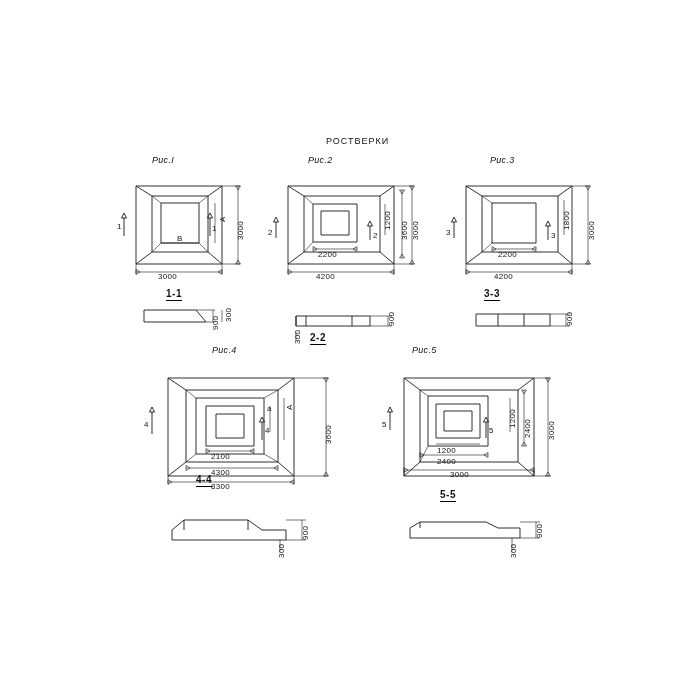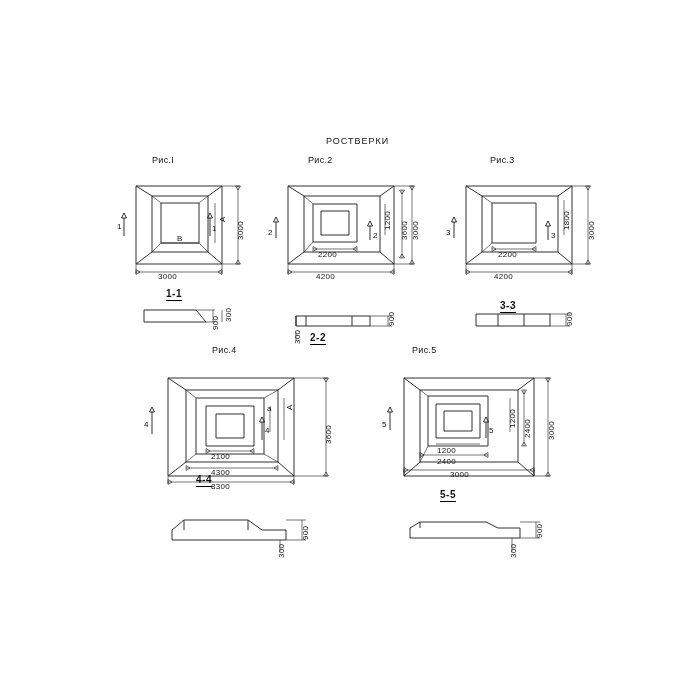--- a/index.html
+++ b/index.html
@@ -18,20 +18,21 @@
   }
   .lbl {
     position: absolute;
     font-size: 8px;
     letter-spacing: 0.3px;
     white-space: nowrap;
     color: #111;
   }
   .lbl.big {
     font-size: 9px;
+    font-style: italic;
   }
   .lbl.title {
     font-size: 9px;
     letter-spacing: 1px;
     margin-left: 20px;
   }
   .lbl.sec {
     font-size: 10px;
     font-weight: bold;
     letter-spacing: 0.5px;
@@ -307,21 +308,21 @@
   <div class="lbl title" style="left:306px; top:136px;">РОСТВЕРКИ</div>
 
   <div class="lbl big" style="left:152px; top:155px;">Рис.I</div>
   <div class="lbl big" style="left:308px; top:155px;">Рис.2</div>
   <div class="lbl big" style="left:490px; top:155px;">Рис.3</div>
   <div class="lbl big" style="left:212px; top:345px;">Рис.4</div>
   <div class="lbl big" style="left:412px; top:345px;text-align:center;">Рис.5</div>
 
   <div class="lbl sec und" style="left:166px; top:288px;">1-1</div>
   <div class="lbl sec und" style="left:310px; top:288px;margin-top:44px;">2-2</div>
-  <div class="lbl sec und" style="left:500px; top:288px;margin-top:12px;">3-3</div>
+  <div class="lbl sec und" style="left:484px; top:288px;">3-3</div>
   <div class="lbl sec und" style="left:196px; top:474px;">4-4</div>
   <div class="lbl sec und" style="left:440px; top:489px;">5-5</div>
 
   <div class="lbl" style="left:117px; top:222px;">1</div>
   <div class="lbl" style="left:212px; top:224px;">1</div>
   <div class="lbl" style="left:268px; top:228px;">2</div>
   <div class="lbl" style="left:373px; top:231px;">2</div>
   <div class="lbl" style="left:446px; top:228px;">3</div>
   <div class="lbl" style="left:551px; top:231px;">3</div>
   <div class="lbl" style="left:144px; top:420px;">4</div>

